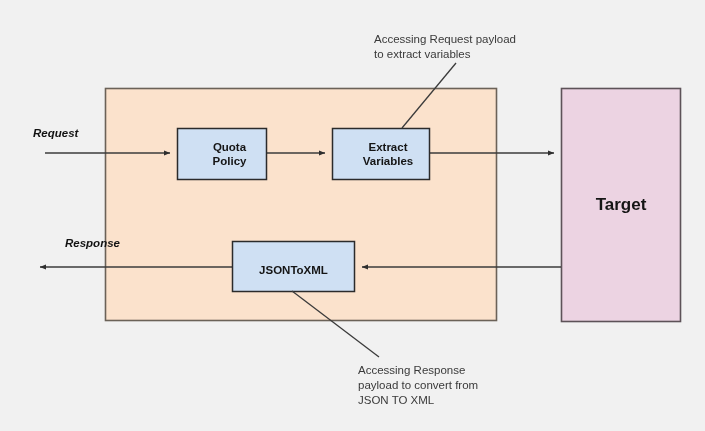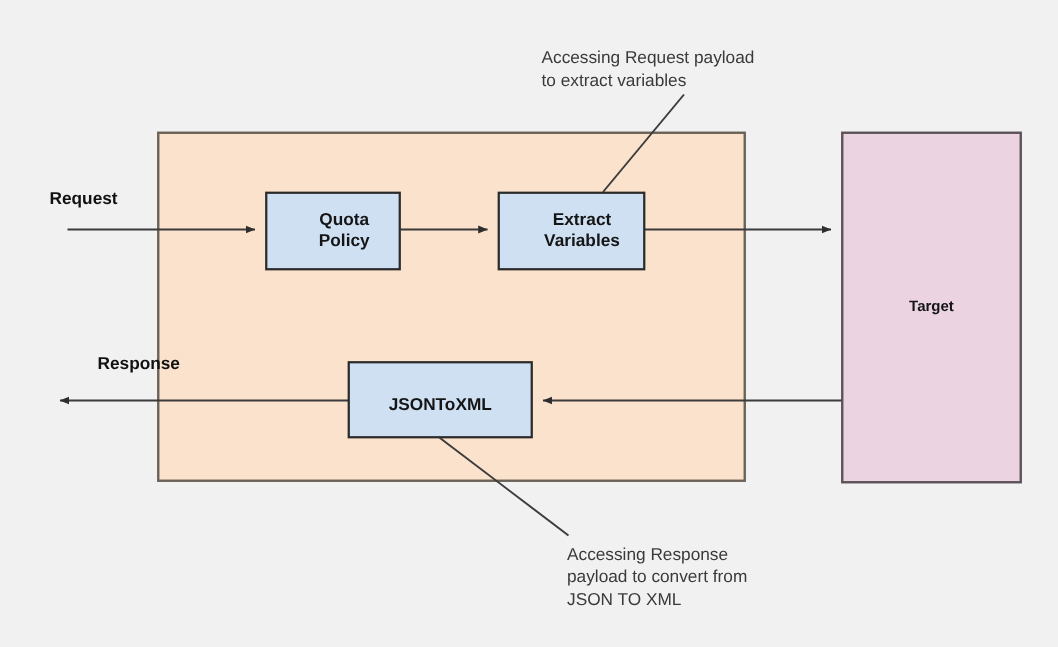--- a/index.html
+++ b/index.html
@@ -37,37 +37,39 @@
     line-height: 1.22;
     pointer-events: none;
     white-space: pre-line;
   }
   .plain-label {
     position: absolute;
     color: #3a3a3a;
     line-height: 1.30;
     white-space: pre-line;
     font-size: 11.5px;
+    margin-left: 13px;
   }
   .io-label {
     position: absolute;
     font-weight: bold;
     font-size: 11.5px;
     color: #121212;
     white-space: nowrap;
+    font-style: italic;
   }
   .mp-title {
     position: absolute;
     font-weight: bold;
     font-size: 11.5px;
     color: #121212;
     white-space: nowrap;
   }
   .policy-text { font-size: 11.5px; }
-  .target-text { font-size: 10px; }
+  .target-text { font-size: 17px; }
 </style>
 </head>
 <body>
 
 <div id="canvas">
 
   <svg id="diagram" viewBox="0 0 705 431">
     <defs>
       <marker id="arrow-right" markerWidth="7" markerHeight="7" refX="6.2" refY="3" orient="auto" markerUnits="userSpaceOnUse">
         <path d="M0,0.4 L6.4,3 L0,5.6 z" fill="#2e2e2e"></path>
@@ -113,17 +115,17 @@
 
   <div class="box-label target-text" style="left:561px; top:88px; width:120px; height:234px;">Target</div>
 
   <div class="io-label" style="left:33px; top:127px;">Request</div>
 
   <div class="io-label" style="left:18px; top:237px;padding-left:47px;">Response</div>
 
   <div class="plain-label" style="left:361px; top:32px; width:200px;">Accessing Request payload
 to extract variables</div>
 
-  <div class="plain-label" style="left:378px; top:363px; width:200px;">Accessing Response
+  <div class="plain-label" style="left:345px; top:363px; width:200px;">Accessing Response
 payload to convert from
 JSON TO XML</div>
 
 </div>
 
 </body></html>

